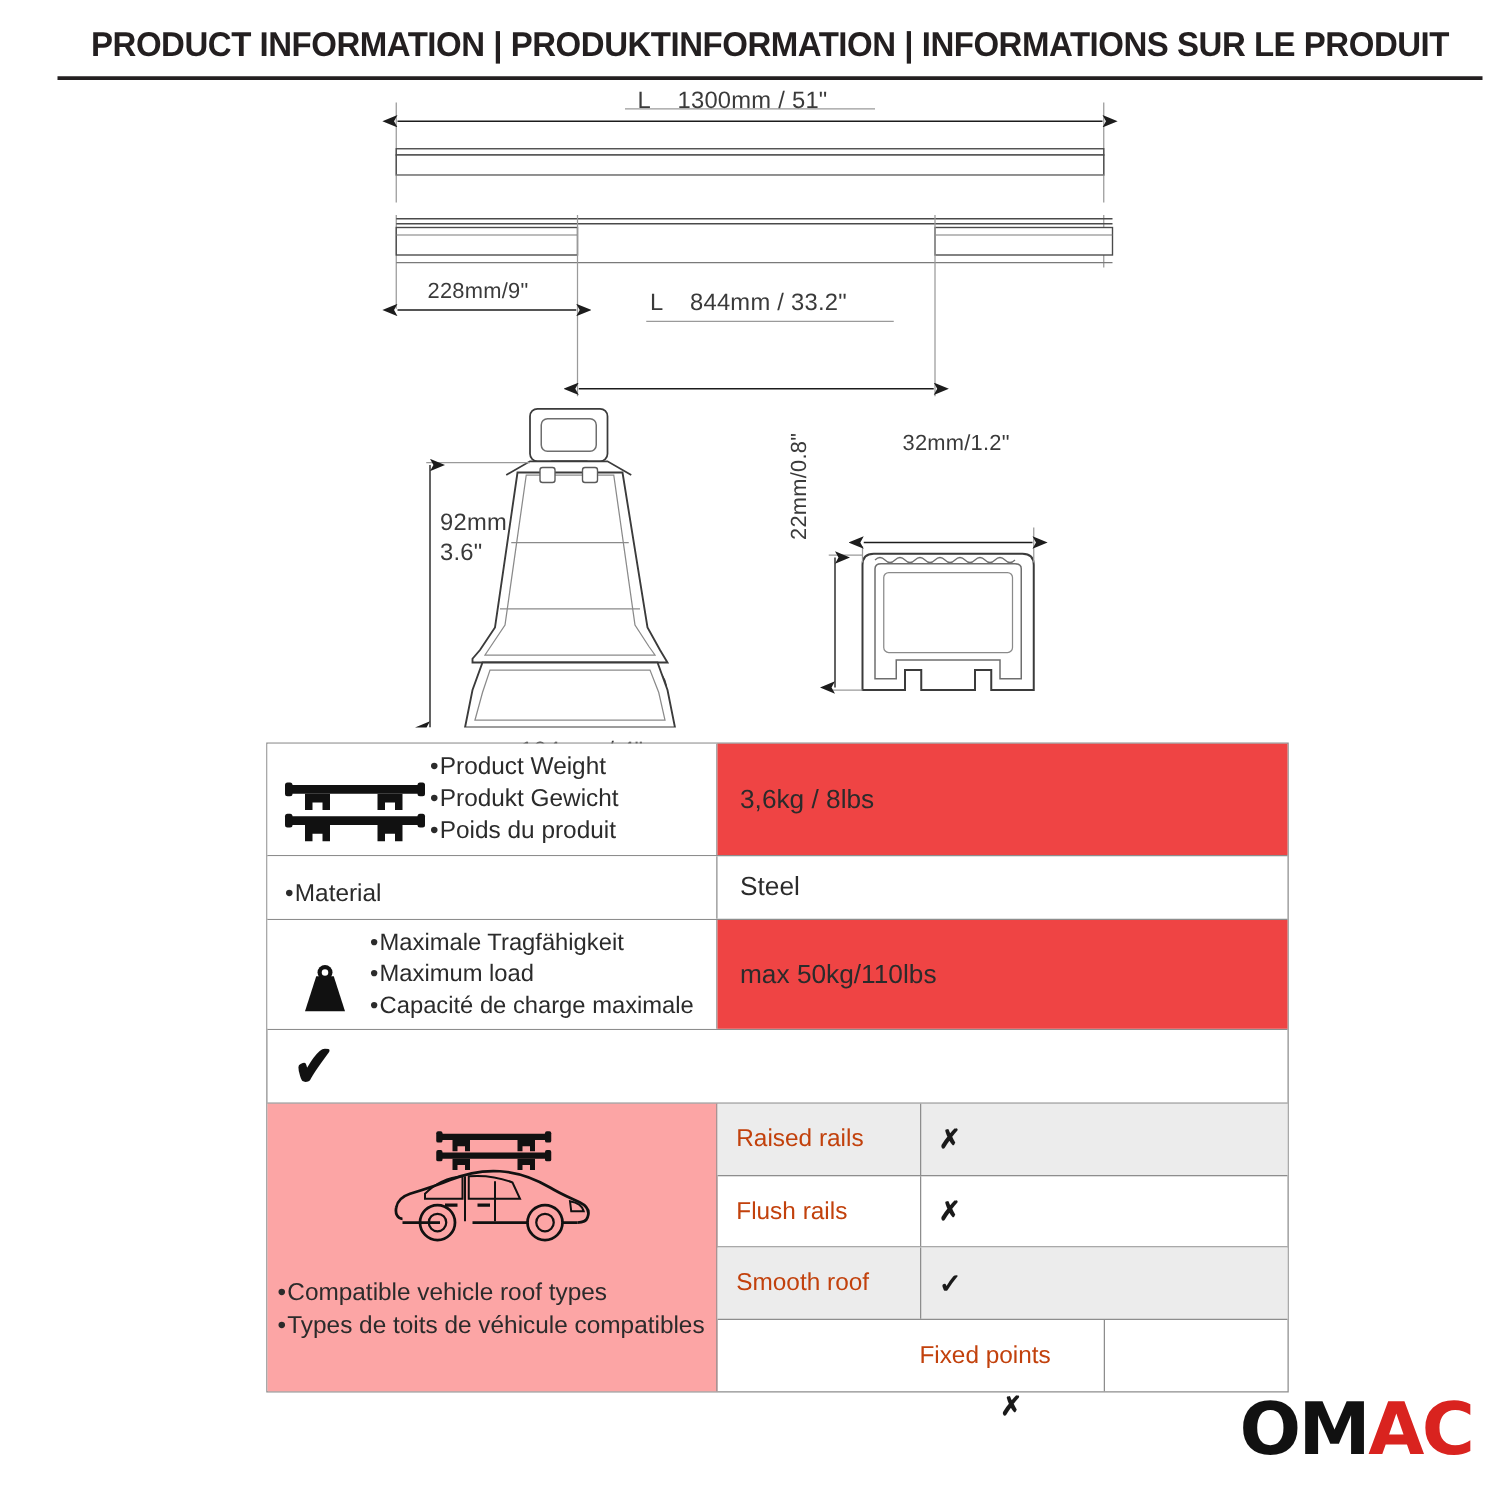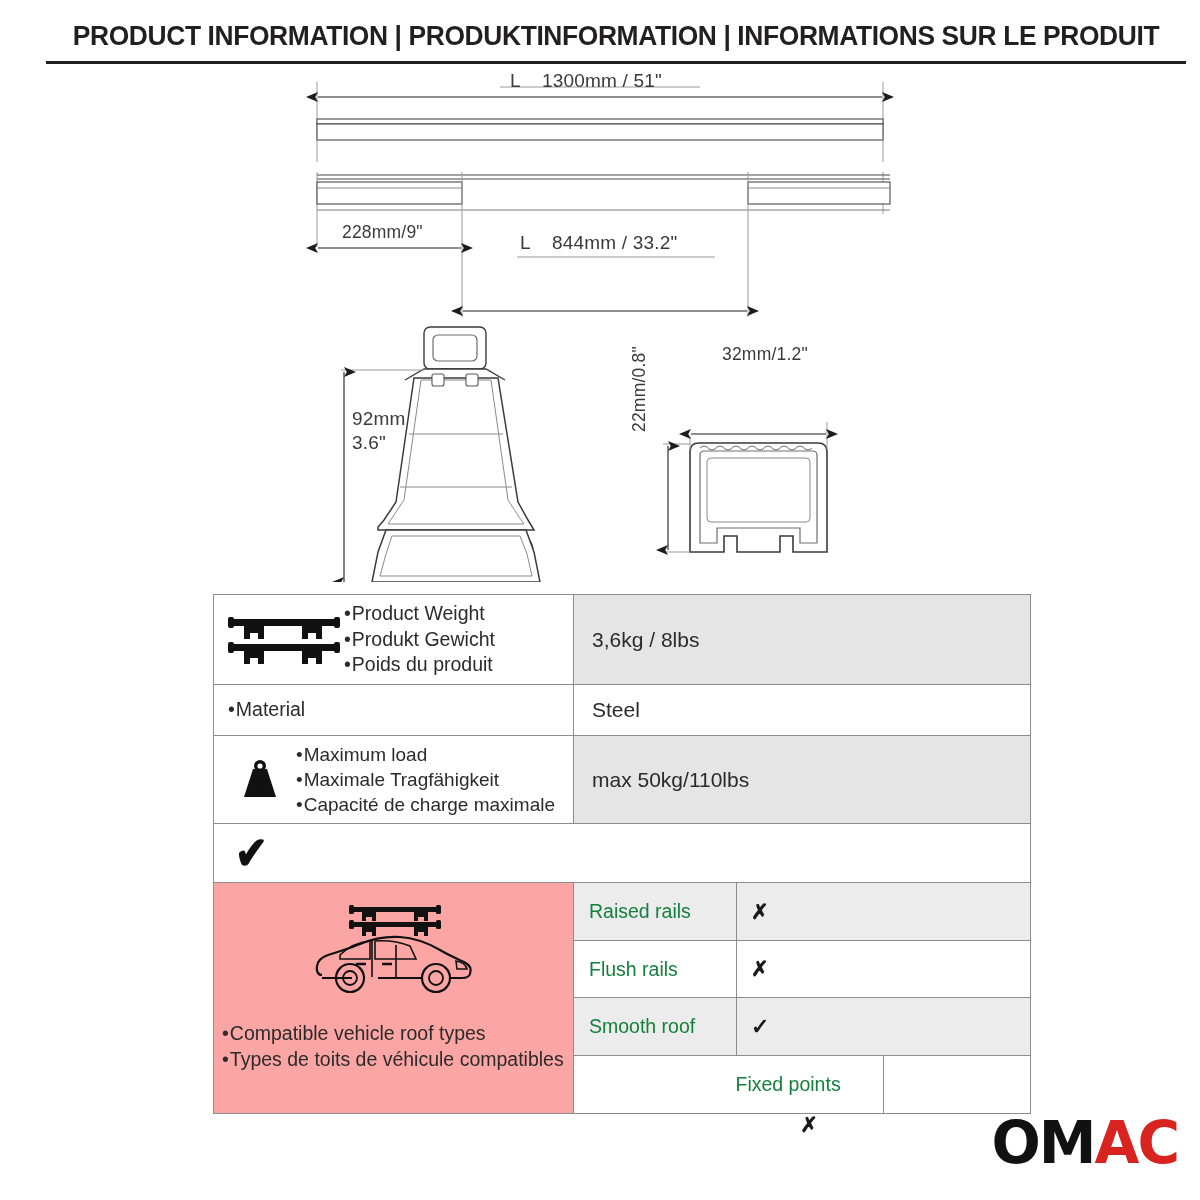--- a/index.html
+++ b/index.html
@@ -53,34 +53,34 @@
     border-collapse: collapse;
   }
   #spec-table .row {
     display: flex;
     border-bottom: 1.5px solid #8d8d8d;
   }
   #spec-table .row:last-child { border-bottom: none; }
   .cell-label {
     width: 360px;
     min-height: 50px;
-    display: flex; align-items: center;
+    display: flex; align-items: flex-end;
     padding: 6px 4px 6px 10px;
     background: #ffffff;
     border-right: 1.5px solid #8d8d8d;
     flex-shrink: 0;
   }
   .cell-value {
     flex: 1;
     display: flex; align-items: center;
     padding: 6px 0 6px 18px;
     font-size: 21px;
     color: #2b2b2b;
   }
-  .cell-value.shaded { background: #e5e5e5; }
+  .cell-value.shaded { background: #ef4444; }
   .label-icon {
     width: 120px; flex-shrink: 0;
     display: flex; align-items: center; justify-content: center;
   }
   .label-lines {
     font-size: 19.5px;
     line-height: 1.32;
     color: #2b2b2b;
     white-space: nowrap;
   }
@@ -100,21 +100,21 @@
     display: flex; align-items: center;
     height: 57.5px;
     border-bottom: 1.5px solid #8d8d8d;
   }
   .roof-row:last-child { border-bottom: none; flex-direction: column; }
   .roof-row.shaded { background: #ececec; }
   .roof-name {
     width: 163px; flex-shrink: 0;
     padding-left: 15px;
     font-size: 19.5px;
-    color: #15803d;
+    color: #c2410c;
     border-right: 1.5px solid #8d8d8d;
     height: 100%;
     display: flex; align-items: center;
   }
   .roof-mark {
     flex: 1; padding-left: 14px;
     font-size: 21px; color: #1a1a1a;
     height: 100%;
     display: flex; align-items: center;
   }
@@ -338,22 +338,22 @@
       <div class="label-icon" style="width:72px;">
         <svg width="50" height="50" viewBox="0 0 50 50">
           <g fill="#111">
             <path d="M18,14 h14 l9,28 h-32 Z"></path>
             <circle cx="25" cy="11" r="6"></circle>
             <circle cx="25" cy="11" r="2.6" fill="#fff"></circle>
           </g>
         </svg>
       </div>
       <div class="label-lines" style="font-size:19px;">
+        <div class="bullet">Maximale Tragfähigkeit</div>
         <div class="bullet">Maximum load</div>
-        <div class="bullet">Maximale Tragfähigkeit</div>
         <div class="bullet">Capacité de charge maximale</div>
       </div>
     </div>
     <div class="cell-value shaded">max 50kg/110lbs</div>
   </div>
 
   <div class="row">
     <div class="cell-value">
       <span class="big-check">✔</span>
     </div>

